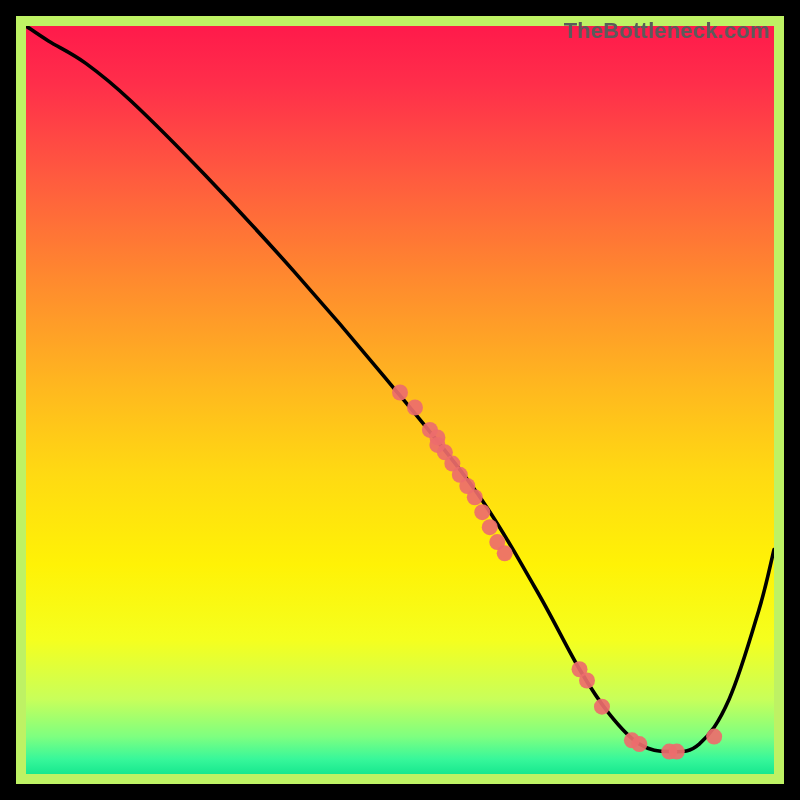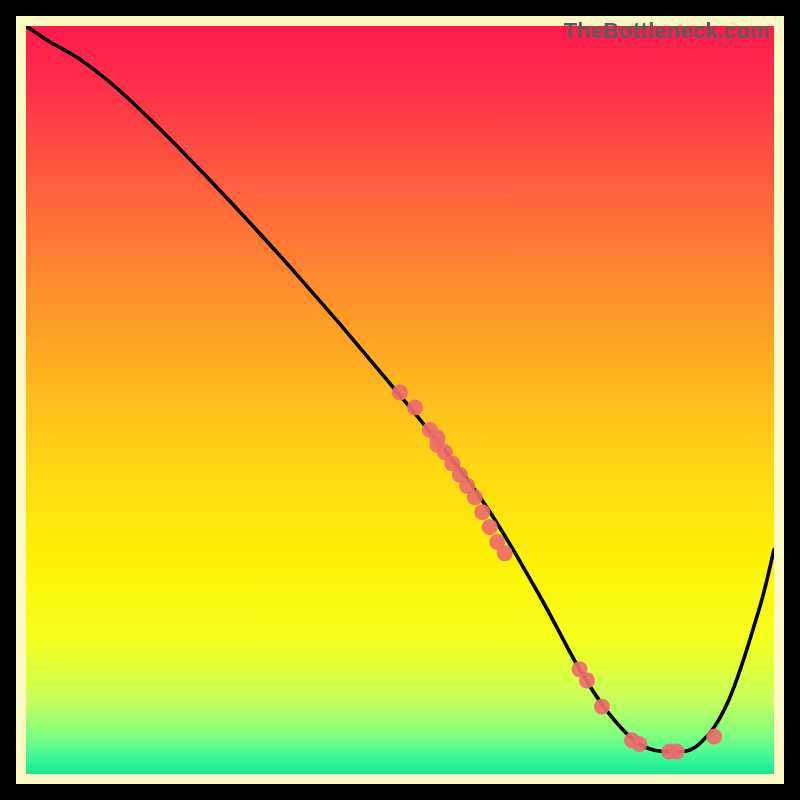--- a/index.html
+++ b/index.html
@@ -9,21 +9,21 @@
     height: 800px;
     background: #000;
     overflow: hidden;
   }
   .frame {
     position: absolute;
     left: 16px;
     top: 16px;
     width: 768px;
     height: 768px;
-    background: #fef9c3;
+    background: #bef264;
   }
   .plot-area {
     position: absolute;
     left: 10px;
     top: 10px;
     width: 748px;
     height: 748px;
     overflow: hidden;
   }
   .watermark {

